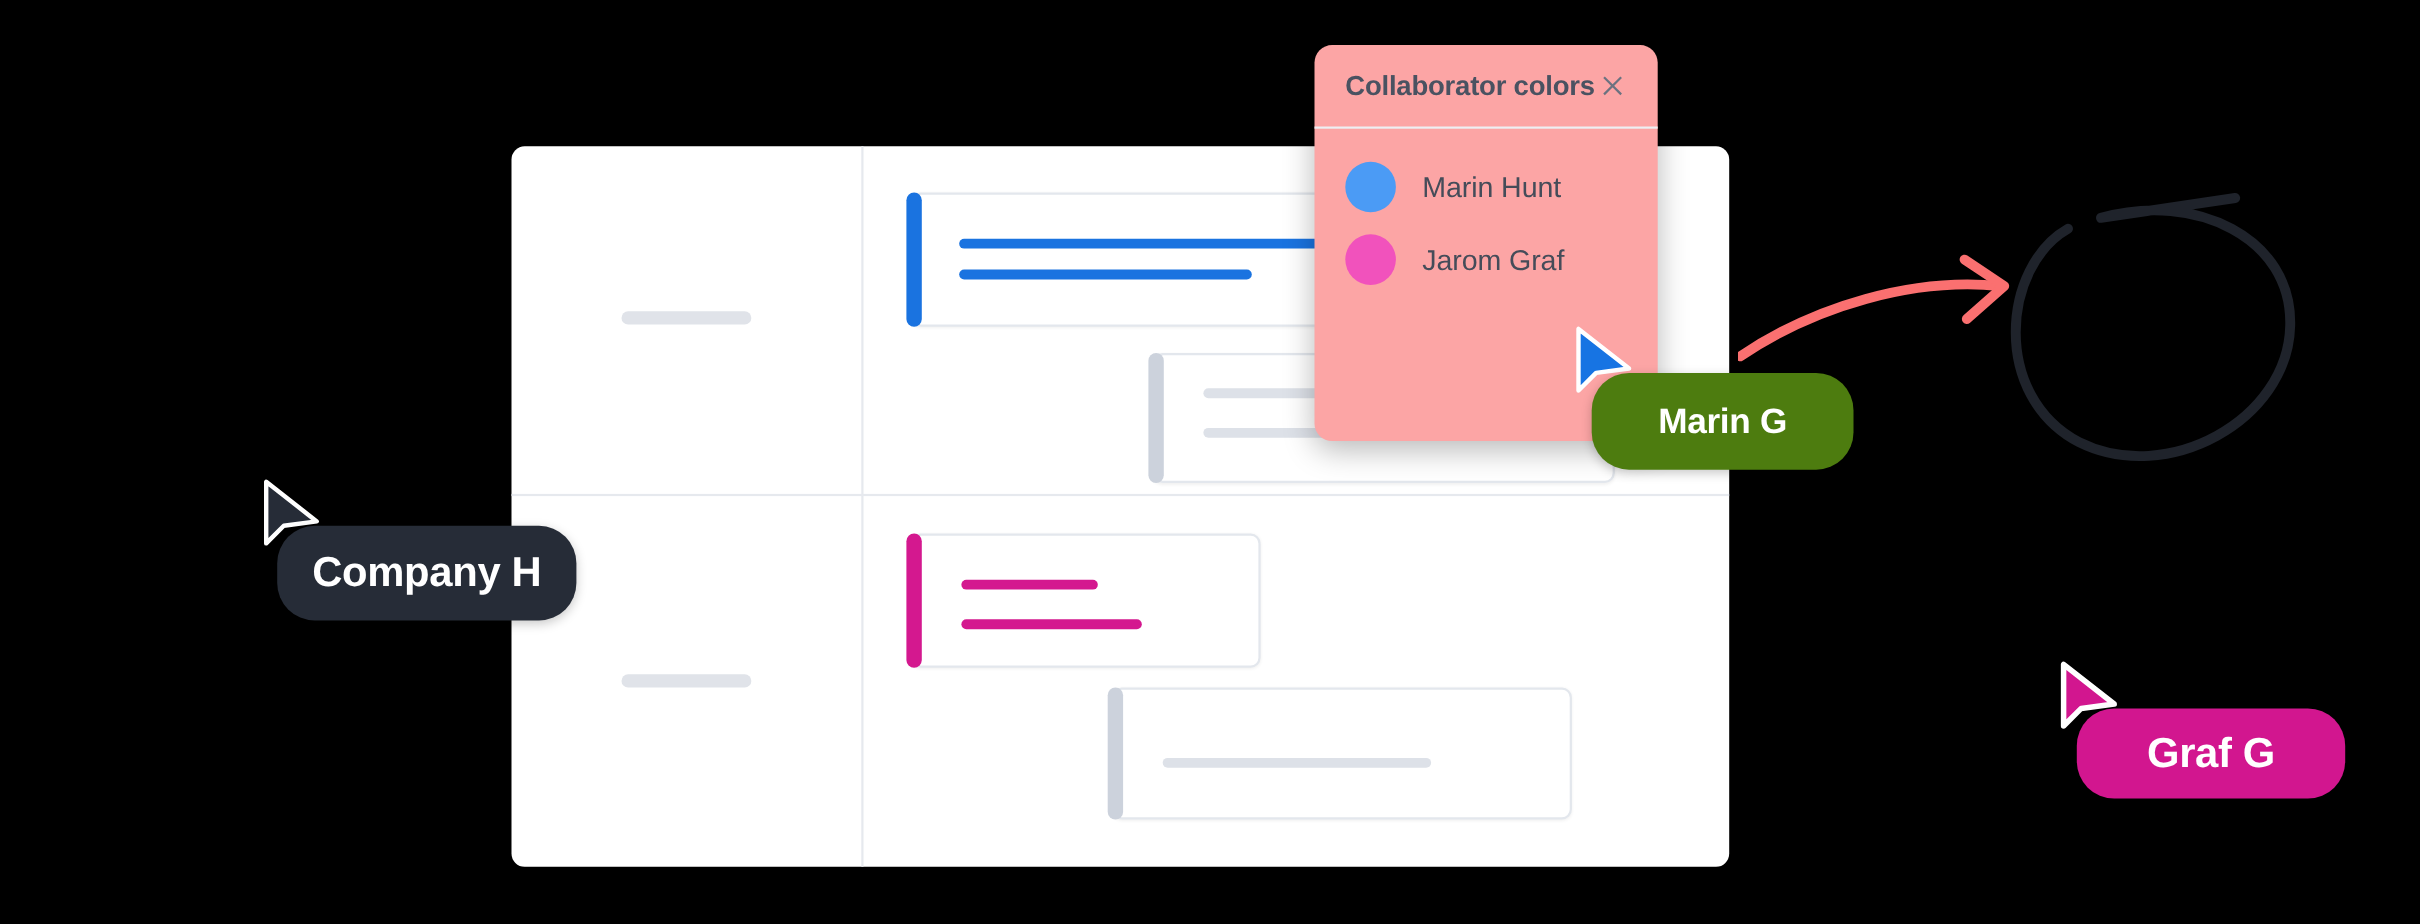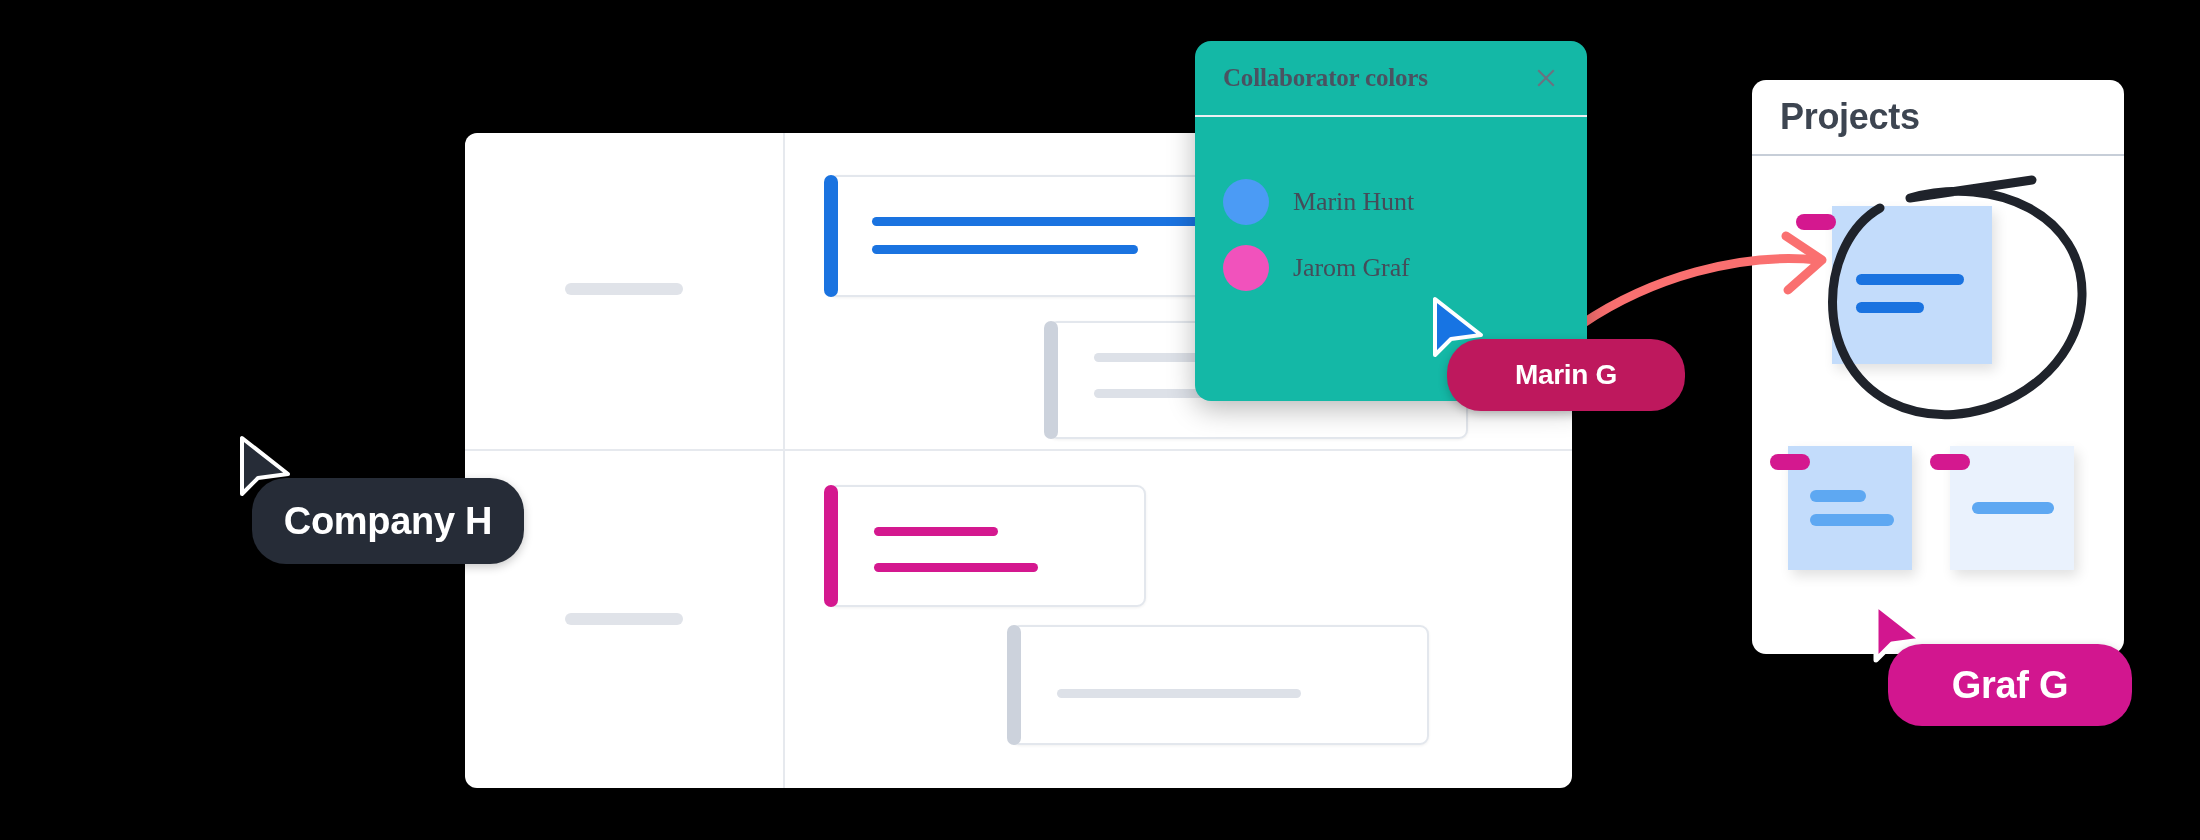--- a/index.html
+++ b/index.html
@@ -58,47 +58,47 @@
 
   
   #projects{left:1752px;top:80px;width:372px;height:574px;}
   #projects .panel-head{height:76px;}
   #projects .panel-title{font-size:36px;padding-left:28px;}
   .pcard{position:absolute;box-shadow:4px 6px 12px rgba(0,0,0,.12);}
   .pcard.mid{background:#c3dcfb;}
   .pcard.light{background:#eaf2fd;}
 
   
-  #popup{position:absolute;left:1195px;top:41px;width:392px;height:360px;
-         background:#14b8a6;border-radius:16px;
-         box-shadow:0 8px 28px rgba(0,0,0,.28);z-index:40;font-family:Liberation Serif, serif;}
+  #popup{position:absolute;left:1195px;top:41px;width:312px;height:360px;
+         background:#fca5a5;border-radius:16px;
+         box-shadow:0 8px 28px rgba(0,0,0,.28);z-index:40;}
   .pop-head{height:76px;display:flex;align-items:center;
             justify-content:space-between;padding:0 26px 0 28px;
             border-bottom:2px solid #edeff3;box-sizing:border-box;}
   .pop-title{font-size:25px;font-weight:700;color:#4a5261;letter-spacing:-.2px;}
   .pop-close{width:30px;height:30px;position:relative;cursor:pointer;}
   .pop-close:before,.pop-close:after{content:"";position:absolute;
     left:4px;top:14px;width:22px;height:2px;background:#6b7280;}
   .pop-close:before{transform:rotate(45deg);}
   .pop-close:after{transform:rotate(-45deg);}
-  .pop-list{padding:20px 0 0 0;margin-top:32px;}
+  .pop-list{padding:20px 0 0 0;}
   .pop-row{display:flex;align-items:center;height:66px;padding-left:28px;}
   .swatch{width:46px;height:46px;border-radius:50%;flex:none;}
   .pop-name{font-size:26px;color:#454c59;margin-left:24px;letter-spacing:-.1px;}
 
   
   .cursor{position:absolute;z-index:60;}
   .pill{position:absolute;border-radius:34px;display:flex;align-items:center;
         justify-content:center;color:#fff;font-weight:700;white-space:nowrap;
         box-shadow:0 3px 10px rgba(0,0,0,.22);}
 
   #cur-lindsey .pill{left:0;top:0;width:272px;height:86px;background:#262c37;
                      font-size:38px;letter-spacing:-.3px;}
-  #cur-marin  .pill{left:0;top:0;width:238px;height:72px;background:#be185d;
-                     font-size:28px;letter-spacing:-.3px;}
+  #cur-marin  .pill{left:0;top:0;width:238px;height:88px;background:#4d7c0f;
+                     font-size:32px;letter-spacing:-.3px;}
   #cur-jarom  .pill{left:0;top:0;width:244px;height:82px;background:#d2168f;
                      font-size:38px;letter-spacing:-.3px;}
 
   .annot{position:absolute;z-index:35;pointer-events:none;}
 </style>
 </head>
 <body>
 
 <div class="stage">
 
@@ -127,45 +127,20 @@
       <div class="line magenta" style="left:44px;top:40px;width:124px;"></div>
       <div class="line magenta" style="left:44px;top:76px;width:164px;"></div>
     </div>
 
     <div class="itemcard" style="left:546px;top:492px;width:418px;height:120px;">
       <div class="accent grey"></div>
       <div class="line grey" style="left:44px;top:62px;width:244px;"></div>
     </div>
   </div>
 
-  <div class="panel" id="projects">
-    <div class="panel-head">
-      <div class="panel-title">Projects</div>
-    </div>
-    <div class="panel-body">
-
-      <div class="pcard mid" style="left:80px;top:50px;width:160px;height:158px;">
-        <div class="bar blue-d" style="left:24px;top:68px;width:108px;height:11px;"></div>
-        <div class="bar blue-d" style="left:24px;top:96px;width:68px;height:11px;"></div>
-      </div>
-      <div class="tag magenta" style="left:44px;top:58px;"></div>
-
-      <div class="pcard mid" style="left:36px;top:290px;width:124px;height:124px;">
-        <div class="bar blue-l" style="left:22px;top:44px;width:56px;"></div>
-        <div class="bar blue-l" style="left:22px;top:68px;width:84px;"></div>
-      </div>
-      <div class="tag magenta" style="left:18px;top:298px;"></div>
-
-      <div class="pcard light" style="left:198px;top:290px;width:124px;height:124px;">
-        <div class="bar blue-l" style="left:22px;top:56px;width:82px;"></div>
-      </div>
-      <div class="tag magenta" style="left:178px;top:298px;"></div>
-
-    </div>
-  </div>
 
   <svg class="annot" style="left:1790px;top:150px;" width="330" height="290">
     <path d="M 90 58 C 30 92, 20 210, 100 252 C 180 292, 290 232, 292 146
              C 294 66, 206 24, 120 48 L 242 30" fill="none" stroke="#1f232b" stroke-width="9" stroke-linecap="round" stroke-linejoin="round"></path>
   </svg>
 
   <svg class="annot" style="left:1580px;top:228px;" width="270" height="110">
     <path d="M 2 96 C 70 50, 160 24, 238 32" fill="none" stroke="#fa7070" stroke-width="9" stroke-linecap="round"></path>
     <path d="M 206 8 L 242 32 L 208 62" fill="none" stroke="#fa7070" stroke-width="9" stroke-linecap="round" stroke-linejoin="round"></path>
   </svg>

